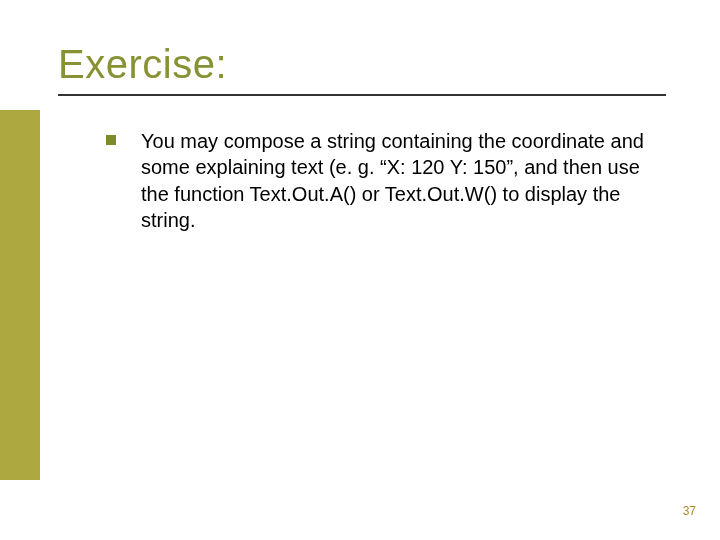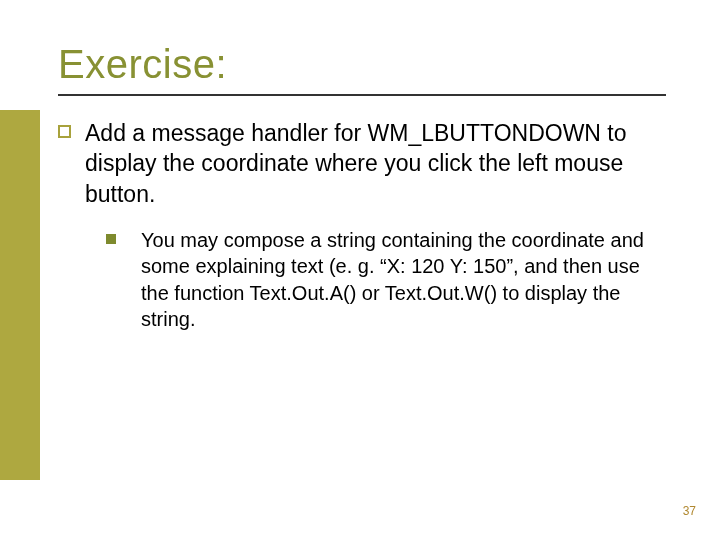--- a/index.html
+++ b/index.html
@@ -94,23 +94,19 @@
 </style>
 </head>
 <body>
 
 <div class="stripe"></div>
 
 <div class="title">Exercise:</div>
 <div class="title-underline"></div>
 
 <div class="content">
-  <div class="level1">
-    <div class="bullet1"></div>
-    <div class="text1">Add a message handler for WM_LBUTTONDOWN to display the coordinate where you click the left mouse button.</div>
-  </div>
   <div class="level2">
     <div class="bullet2"></div>
     <div class="text2">You may compose a string containing the coordinate and some explaining text (e. g. “X: 120 Y: 150”, and then use the function Text.Out.A() or Text.Out.W() to display the string.</div>
   </div>
 </div>
 
 <div class="pagenum">37</div>
 
 </body></html>

